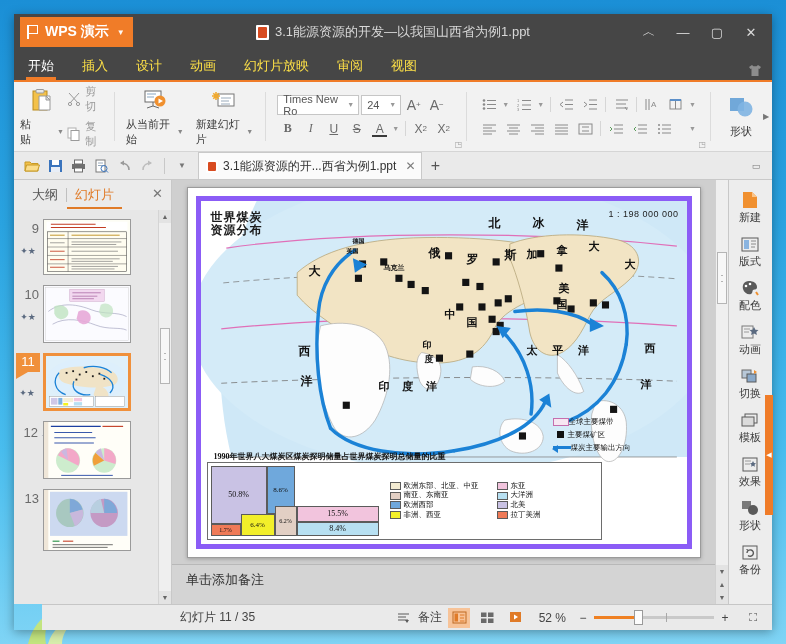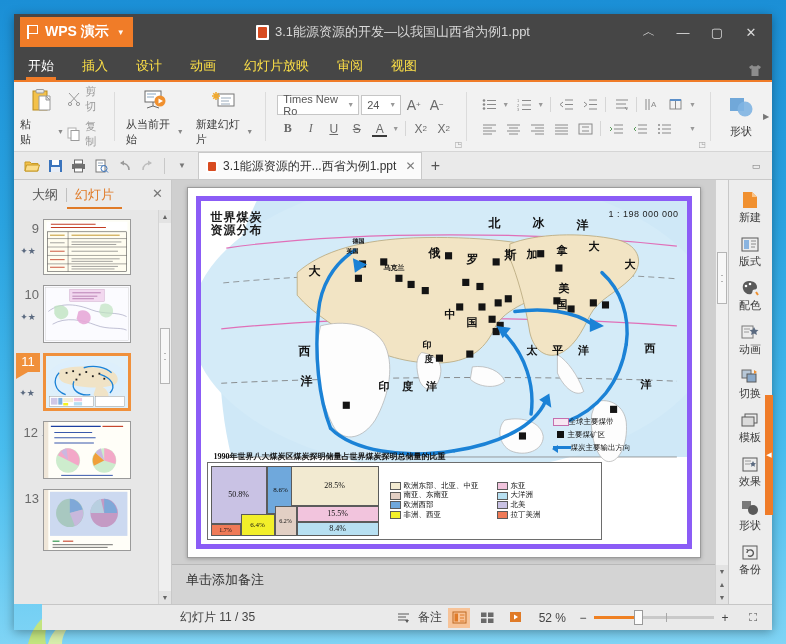--- a/index.html
+++ b/index.html
@@ -864,23 +864,20 @@
                   </div>
 
                   <div class="mcell" style="left:56px;top:0;width:28px;height:48px;background:#6fa8dc;font-size:7px;">
                     <span>8.6%</span>
                   </div>
 
                   <div class="mcell" style="left:30px;top:48px;width:34px;height:22px;background:#f2ef2a;font-size:7px;">
                     <span>6.4%</span>
                   </div>
 
-                  <div class="mcell" style="left:80px;top:0;width:88px;height:40px;background:#f2ead1;">
-                    <span>28.5%</span>
-                  </div>
 
                   <div class="mcell" style="left:64px;top:40px;width:22px;height:30px;background:#e2cfc4;font-size:6px;">
                     <span>6.2%</span>
                   </div>
 
                   <div class="mcell" style="left:86px;top:40px;width:82px;height:16px;background:#f2c4dd;">
                     <span>15.5%</span>
                   </div>
 
                   <div class="mcell" style="left:86px;top:56px;width:82px;height:14px;background:#b7e0f2;">

